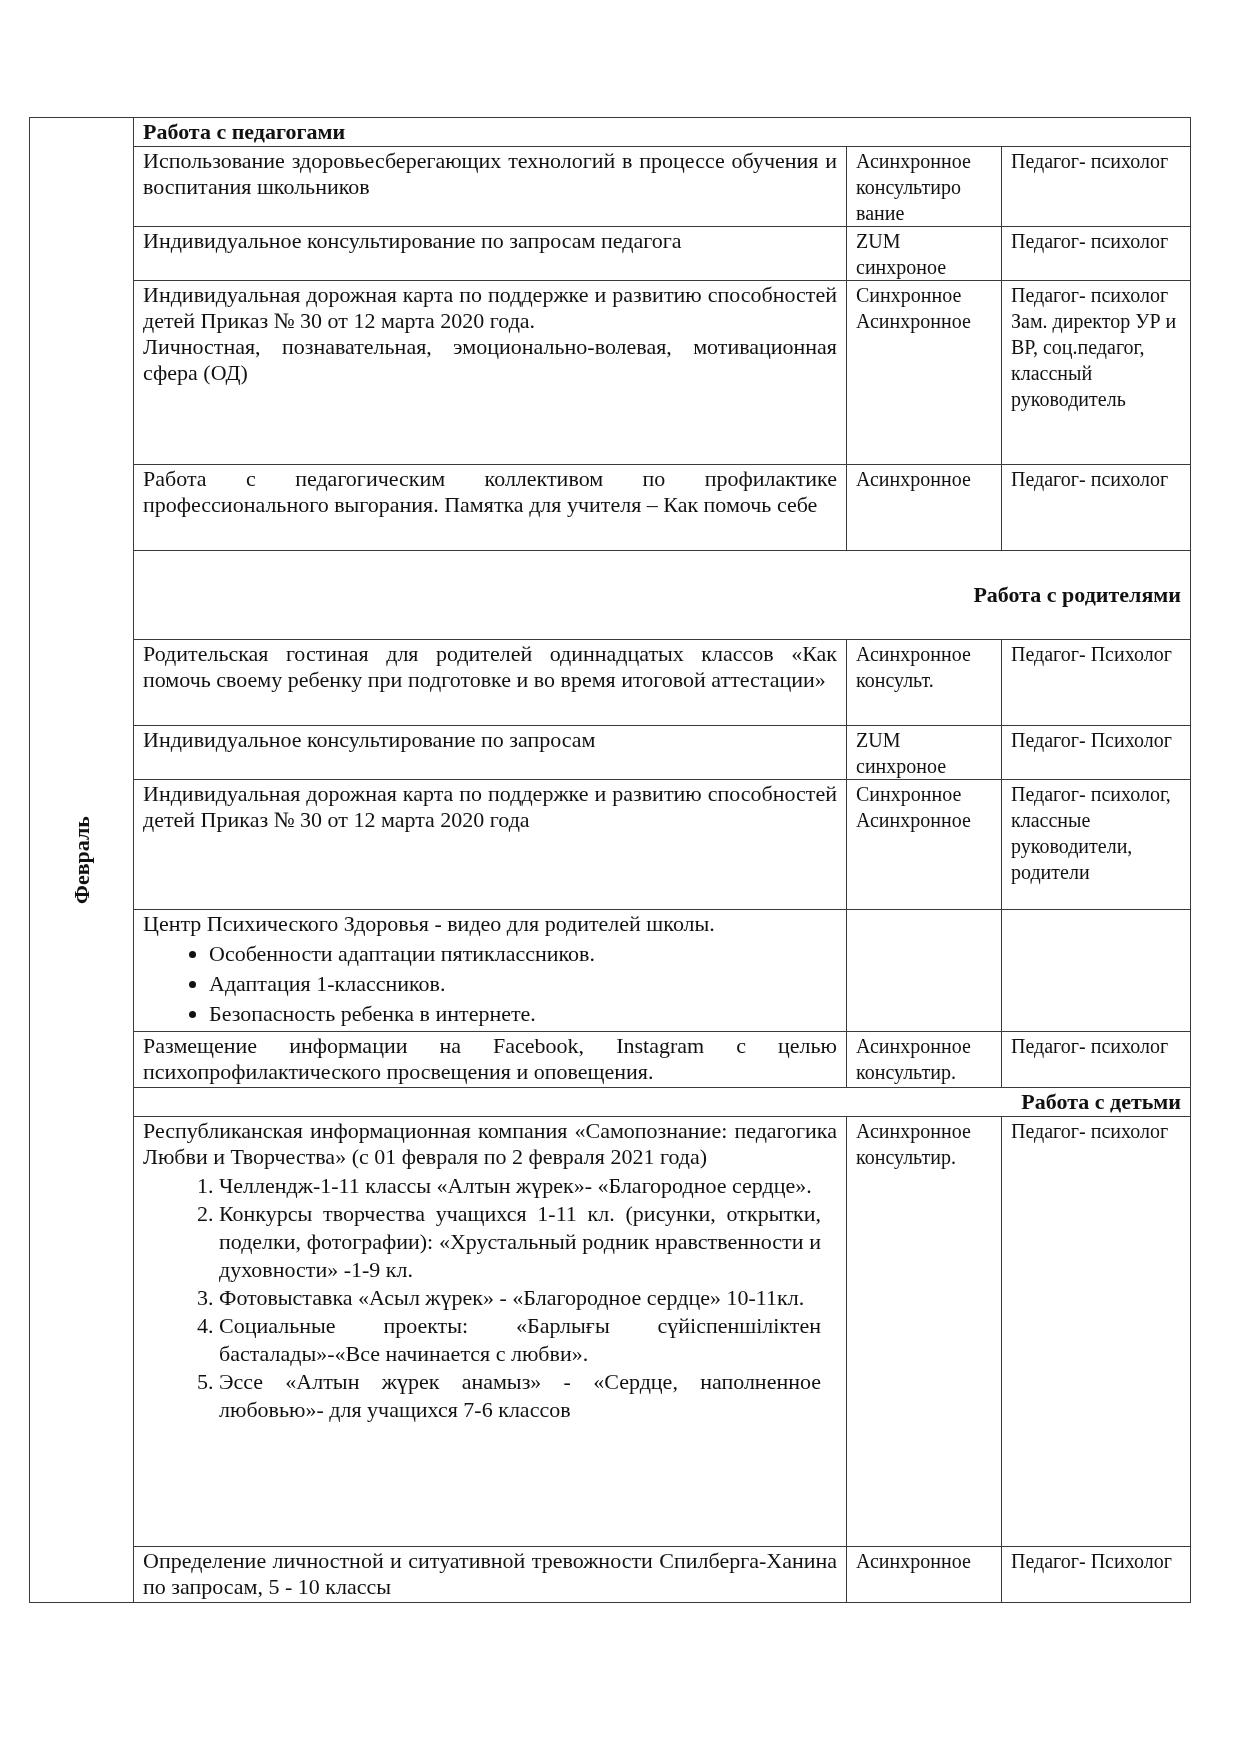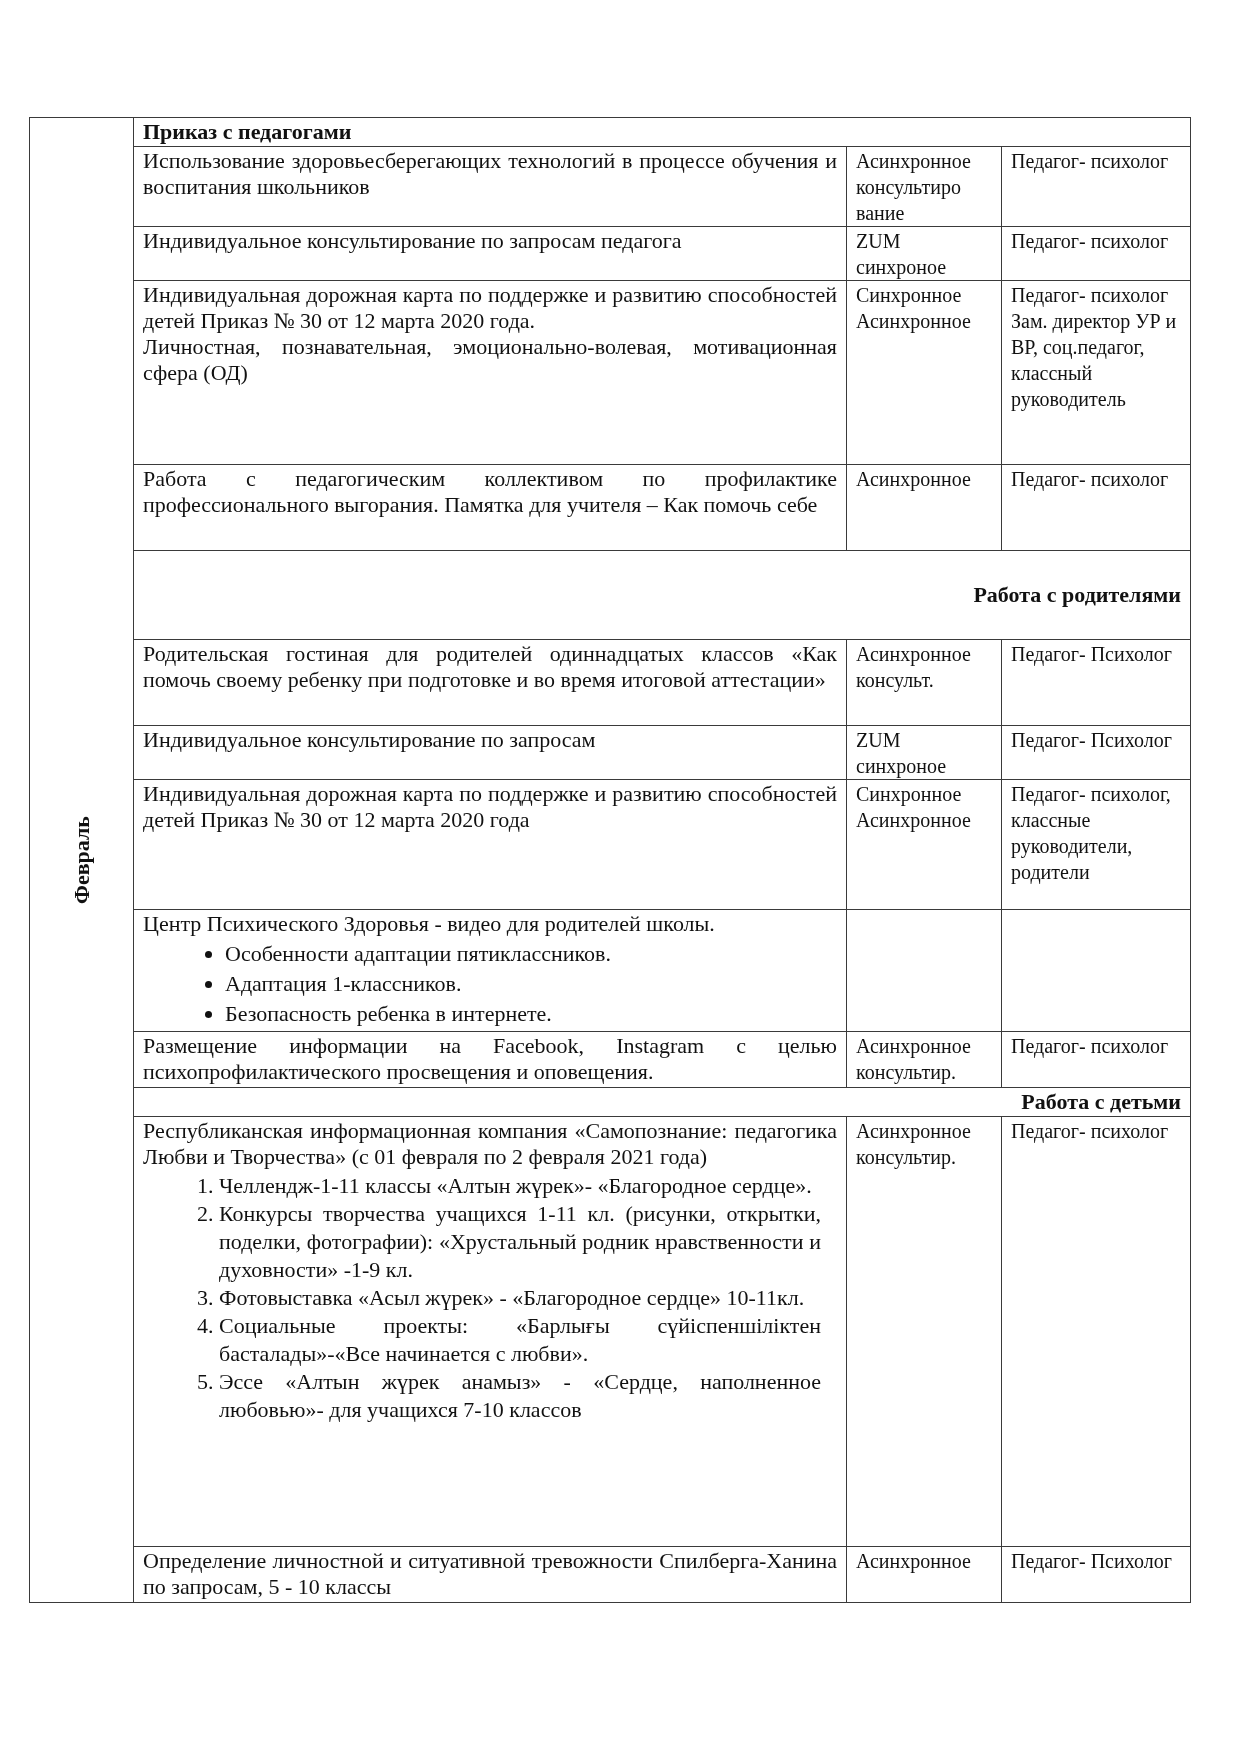--- a/index.html
+++ b/index.html
@@ -23,21 +23,21 @@
 
   .sec-head-left { font-weight: bold; font-size: 22px; line-height: 28px; padding-top: 0; }
   .sec-head-center { font-weight: bold; text-align: right; }
   .sec-big { height: 88px; vertical-align: middle !important; }
   .sec-small { height: 28px; line-height: 28px !important; }
 
   .act { text-align: justify; text-align-last: left; padding-top: 1px !important; }
   .form, .resp { font-size: 20px !important; line-height: 26px !important; padding-top: 1px !important; }
 
   ul.bullets { margin: 4px 0 4px 0; padding-left: 66px; }
-  ul.bullets li { margin: 0 0 4px 16px; line-height: 26px; }
+  ul.bullets li { margin: 0 0 4px 0; line-height: 26px; }
   ol.numbered { margin: 2px 16px 0 0; padding-left: 76px; }
   ol.numbered li { line-height: 28px; text-align: justify; }
 
   .h-r1 { height: 76px; }
   .h-r2 { height: 52px; }
   .h-r3 { height: 184px; }
   .h-r4 { height: 86px; margin-top: 13px; }
   .h-p1 { height: 86px; }
   .h-p2 { height: 52px; }
   .h-p3 { height: 130px; }
@@ -56,21 +56,21 @@
         <col class="c-act">
         <col class="c-form">
         <col class="c-resp">
     </colgroup>
     <tbody>
 
       <tr>
         <td class="month" rowspan="17">
           <span class="month-label">Февраль</span>
         </td>
-        <td colspan="3" class="sec-head-left sec-small">Приказ с педагогами</td>
+        <td colspan="3" class="sec-head-left sec-small">Работа с педагогами</td>
       </tr>
       <tr class="h-r1">
         <td class="act">Использование здоровьесберегающих технологий в процессе обучения и воспитания школьников</td>
         <td class="form">Асинхронное консультиро вание</td>
         <td class="resp">Педагог- психолог</td>
       </tr>
       <tr class="h-r2">
         <td class="act">Индивидуальное консультирование по запросам педагога</td>
         <td class="form">ZUM синхроное</td>
         <td class="resp">Педагог- психолог</td>
@@ -129,21 +129,21 @@
         <td colspan="3" class="sec-head-center sec-small">Работа с детьми</td>
       </tr>
       <tr class="h-c1">
         <td class="act">
           <div>Республиканская информационная компания «Самопознание: педагогика Любви и Творчества» (с 01 февраля по 2 февраля 2021 года)</div>
           <ol class="numbered">
             <li>Челлендж-1-11 классы «Алтын жүрек»- «Благородное сердце».</li>
             <li>Конкурсы творчества учащихся 1-11 кл. (рисунки, открытки, поделки, фотографии): «Хрустальный родник нравственности и духовности» -1-9 кл.</li>
             <li>Фотовыставка «Асыл жүрек» - «Благородное сердце» 10-11кл.</li>
             <li>Социальные проекты: «Барлығы сүйіспеншіліктен басталады»-«Все начинается с любви».</li>
-            <li>Эссе «Алтын жүрек анамыз» - «Сердце, наполненное любовью»- для учащихся 7-10 классов</li>
+            <li>Эссе «Алтын жүрек анамыз» - «Сердце, наполненное любовью»- для учащихся 7-6 классов</li>
           </ol>
         </td>
         <td class="form">Асинхронное консультир.</td>
         <td class="resp">Педагог- психолог</td>
       </tr>
       <tr class="h-c2">
         <td class="act">Определение личностной и ситуативной тревожности Спилберга-Ханина по запросам, 5 - 10 классы</td>
         <td class="form">Асинхронное</td>
         <td class="resp">Педагог- Психолог</td>
       </tr>

